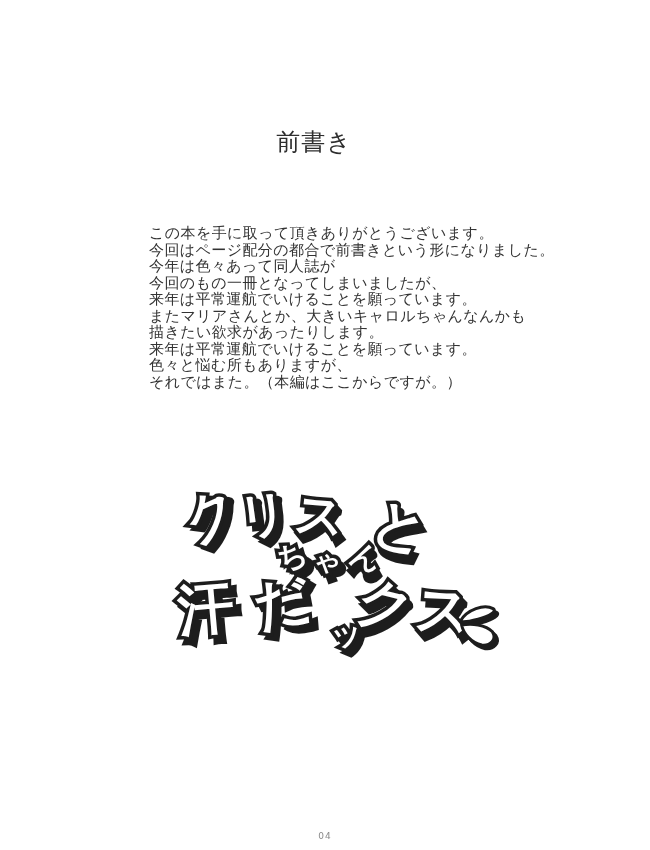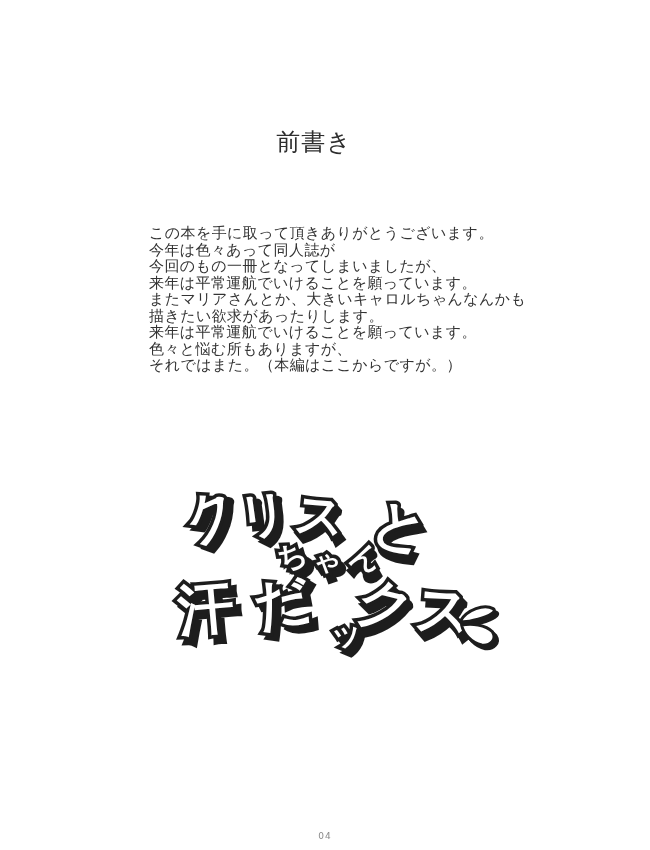--- a/index.html
+++ b/index.html
@@ -103,20 +103,21 @@
 </style>
 </head>
 <body>
 
 <div class="page">
 
   <h1 class="preface-title">前書き</h1>
 
   <div class="preface-body">
     <div class="preface-line">この本を手に取って頂きありがとうございます。</div>
+    <div class="preface-line">今回はページ配分の都合で前書きという形になりました。</div>
     <div class="preface-line">今年は色々あって同人誌が</div>
     <div class="preface-line">今回のもの一冊となってしまいましたが、</div>
     <div class="preface-line">来年は平常運航でいけることを願っています。</div>
     <div class="preface-line">またマリアさんとか、大きいキャロルちゃんなんかも</div>
     <div class="preface-line">描きたい欲求があったりします。</div>
     <div class="preface-line">来年は平常運航でいけることを願っています。</div>
     <div class="preface-line">色々と悩む所もありますが、</div>
     <div class="preface-line">それではまた。（本編はここからですが。）</div>
   </div>
 

